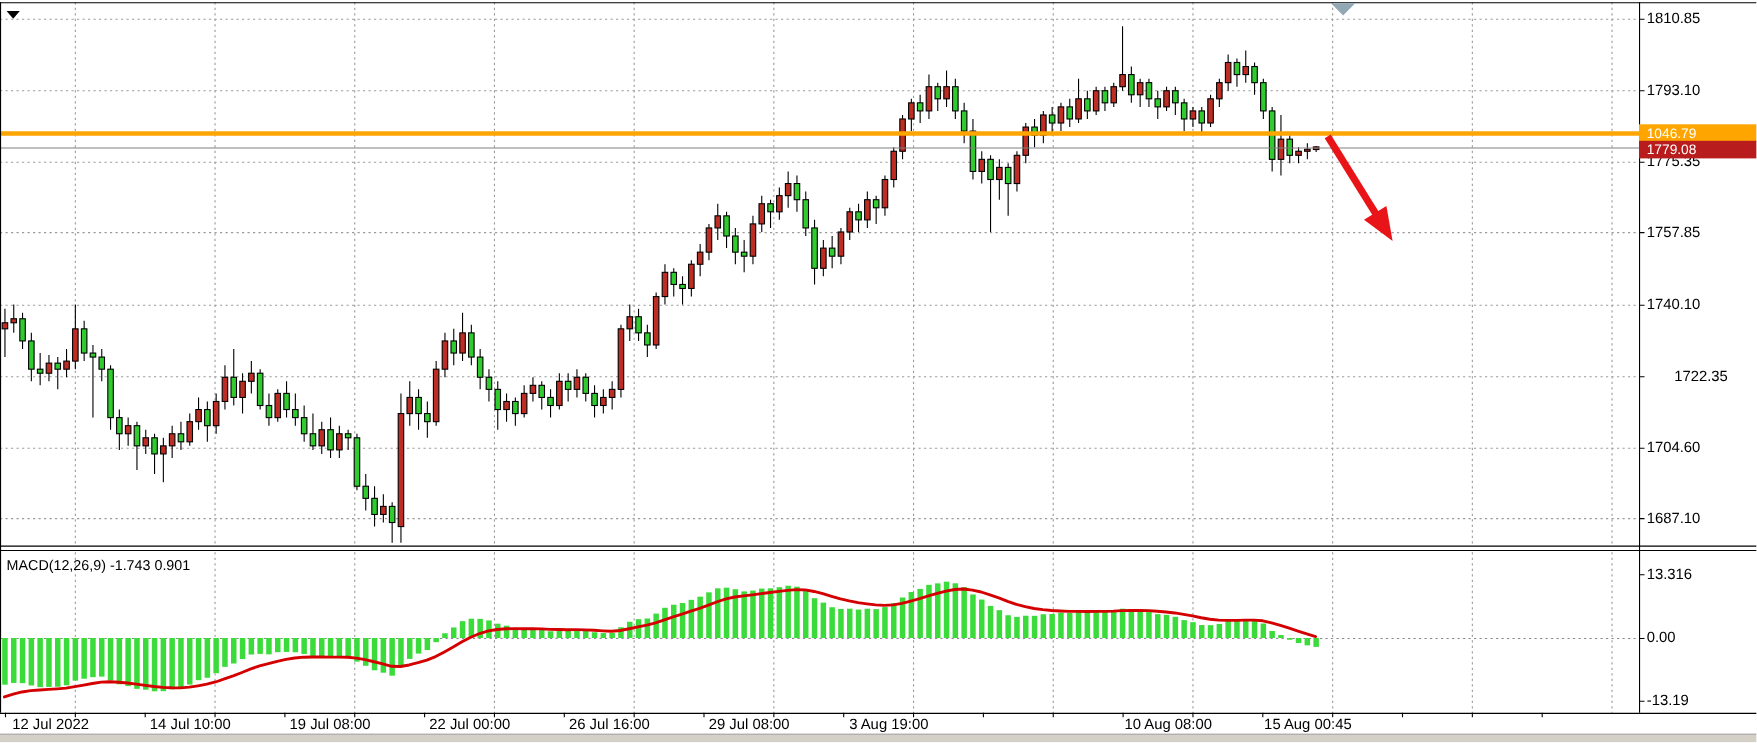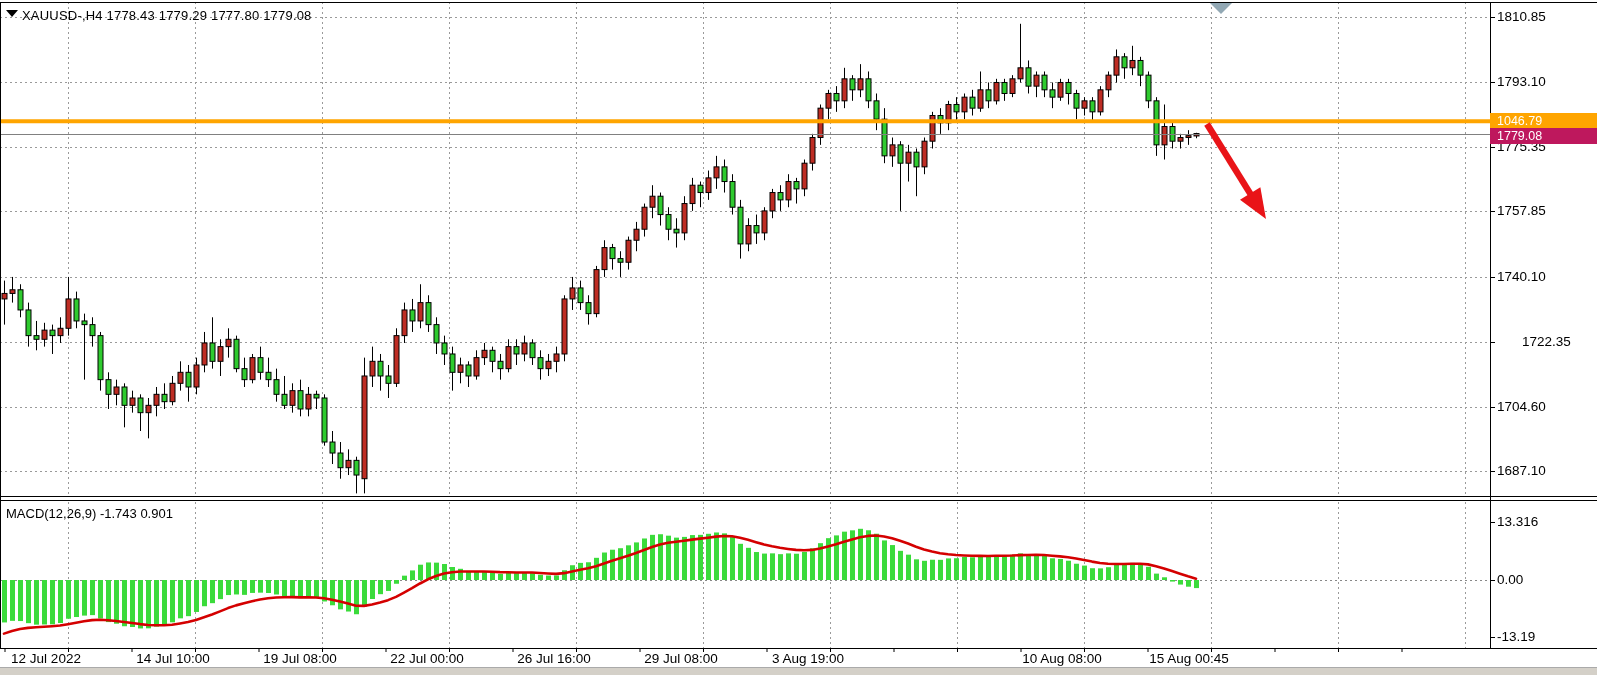--- a/index.html
+++ b/index.html
@@ -572,21 +572,20 @@
       <line x1="1021" y1="648" x2="1021" y2="652" stroke="#000" stroke-width="1"></line>
       <line x1="1084.5" y1="648" x2="1084.5" y2="652" stroke="#000" stroke-width="1"></line>
       <line x1="1148" y1="648" x2="1148" y2="652" stroke="#000" stroke-width="1"></line>
       <line x1="1211.5" y1="648" x2="1211.5" y2="652" stroke="#000" stroke-width="1"></line>
       <line x1="1275" y1="648" x2="1275" y2="652" stroke="#000" stroke-width="1"></line>
       <line x1="1338.5" y1="648" x2="1338.5" y2="652" stroke="#000" stroke-width="1"></line>
       <line x1="1402" y1="648" x2="1402" y2="652" stroke="#000" stroke-width="1"></line>
     </svg>
 
   <span class="symbol-dd"></span>
-  <div class="chart-title">XAUUSD-,H4 1778.43 1779.29 1777.80 1779.08</div>
 
   <div class="macd-label">MACD(12,26,9) -1.743 0.901</div>
 
   <div id="price-axis">
       <div class="axis-label" style="top: 9px;">1810.85</div>
       <div class="axis-label" style="top: 74.1192px;">1793.10</div>
       <div class="axis-label" style="top: 139.238px;">1775.35</div>
       <div class="axis-label" style="top: 203.44px;">1757.85</div>
       <div class="axis-label" style="top: 268.56px;">1740.10</div>
       <div class="axis-label" style="top: 333.679px; margin-left: 25px;">1722.35</div>
@@ -605,18 +604,18 @@
       <div class="date-label" style="left: 1007px;">10 Aug 08:00</div>
       <div class="date-label" style="left: 1134px;">15 Aug 00:45</div>
     </div>
   <div id="macd-axis">
       <div class="axis-label" style="top: 514px;">13.316</div>
       <div class="axis-label" style="top: 572px;">0.00</div>
       <div class="axis-label" style="top: 629px;">-13.19</div>
     </div>
 
   <div class="price-badge" id="orange-badge" style="background: rgb(255, 165, 0); color: rgb(255, 255, 255); top: 113.374px;">1046.79</div>
-  <div class="price-badge" id="black-badge" style="background: #be185d; color: rgb(255, 255, 255); top: 128.374px;">1779.08</div>
+  <div class="price-badge" id="black-badge" style="background: #b91c1c; color: rgb(255, 255, 255); top: 128.374px;">1779.08</div>
 
   <span class="shift-marker"></span>
 
   <div class="bottom-strip"></div>
 </div>
 
 </body></html>

